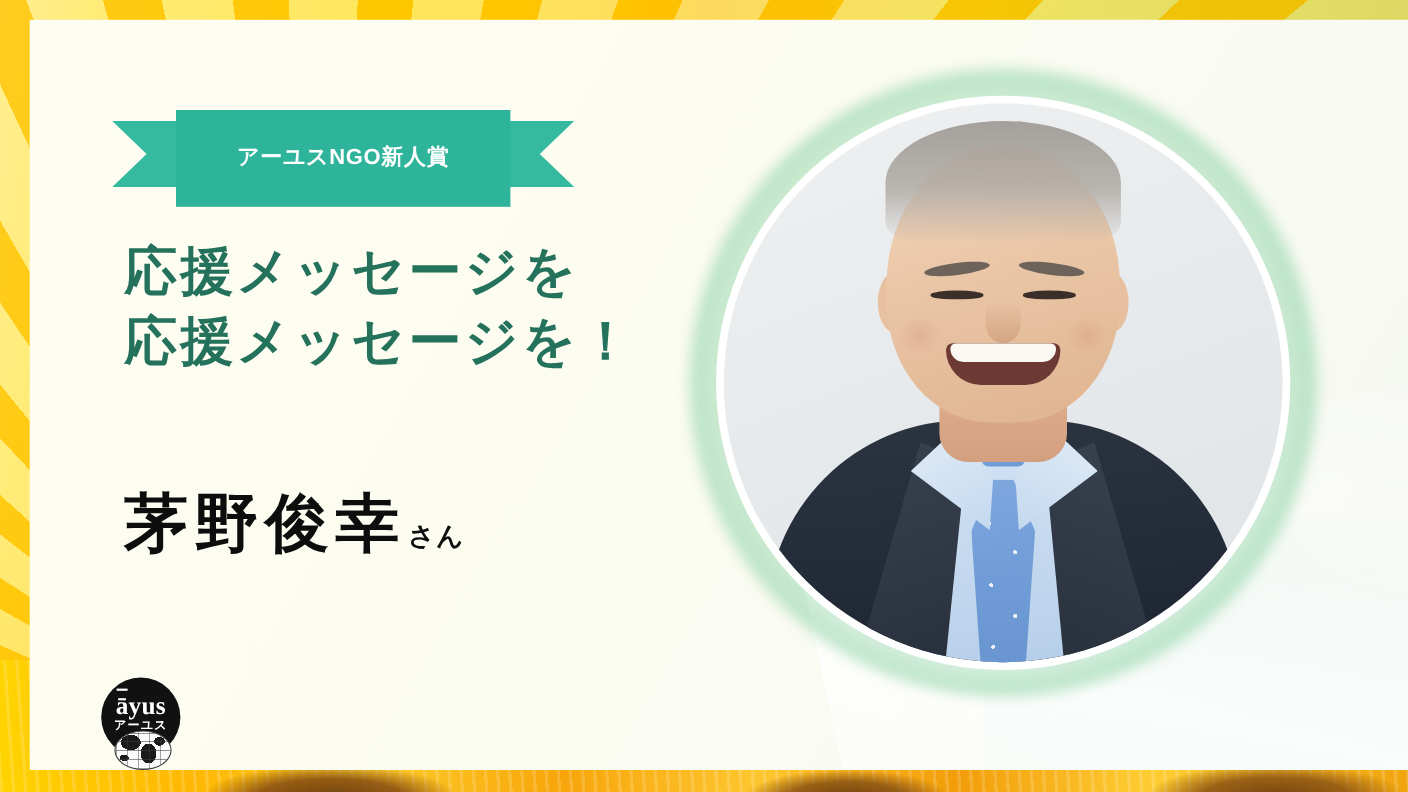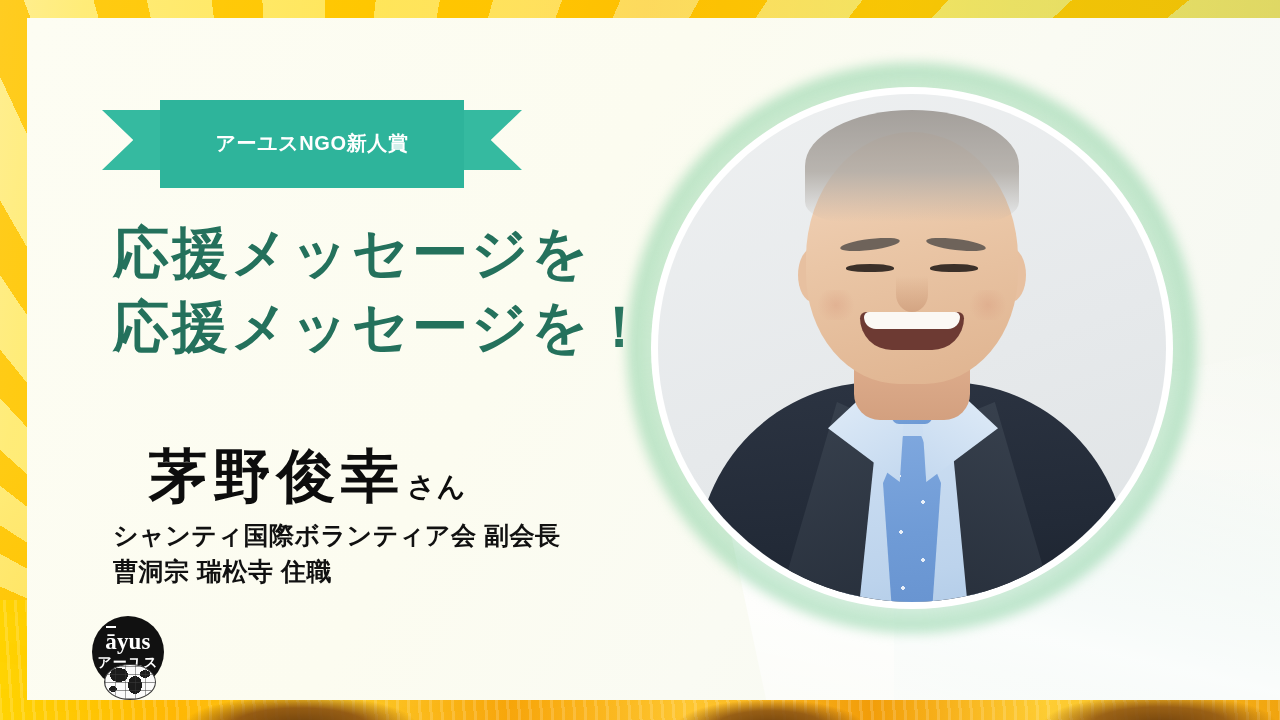--- a/index.html
+++ b/index.html
@@ -68,46 +68,46 @@
   .ribbon .fold.l{left:58px;top:70px;clip-path:polygon(0 0,100% 0,100% 100%);}
   .ribbon .fold.r{right:58px;top:70px;clip-path:polygon(0 0,100% 0,0 100%);}
   .ribbon .panel{position:absolute;left:58px;top:0;width:304px;height:88px;
     background:#2eb49b;display:flex;flex-direction:column;align-items:center;
     justify-content:center;gap:1px;}
   .ribbon .panel span{color:#ffffff;font-size:20px;font-weight:700;
     letter-spacing:.6px;line-height:1.16;white-space:nowrap;}
 
   
   .headline{position:absolute;left:86px;top:198px;}
-  .headline .ln{display:block;color:#24715c;font-size:56px;font-weight:700;
+  .headline .ln{display:block;color:#24715c;font-size:48px;font-weight:700;
     line-height:1.32;letter-spacing:3px;white-space:nowrap;}
 
   
   .person{position:absolute;left:86px;top:428px;}
   .person-name{display:flex;align-items:baseline;white-space:nowrap;}
   .person-name .kanji{color:#0d0d0d;font-size:58px;font-weight:700;
-    letter-spacing:6px;line-height:1.05;margin-left:36px;}
-  .person-name .hon{color:#0d0d0d;font-size:28px;font-weight:700;
+    letter-spacing:6px;line-height:1.05;}
+  .person-name .hon{color:#0d0d0d;font-size:24px;font-weight:700;
     letter-spacing:1px;margin-left:2px;}
   .person-role{margin-top:10px;}
   .person-role .ln{display:block;color:#111;font-size:25px;font-weight:700;
     line-height:1.45;letter-spacing:.5px;white-space:nowrap;}
 
   
   .logo{position:absolute;left:57px;top:598px;width:88px;height:84px;}
   .logo .disc{position:absolute;left:8px;top:0;width:72px;height:72px;
     border-radius:50%;background:#111111;}
   .logo .word{position:absolute;left:8px;top:14px;width:72px;text-align:center;
     color:#fff;font-size:23px;font-weight:700;letter-spacing:.2px;
     font-family:"Liberation Serif","DejaVu Serif",serif;line-height:1;}
   .logo .word .mac{position:relative;display:inline-block;}
   .logo .word .mac::before{content:"";position:absolute;left:1px;right:1px;top:-4px;
     height:2px;background:#fff;}
   .logo .kana{position:absolute;left:8px;top:39px;width:72px;text-align:center;
-    color:#fff;font-size:14px;font-weight:700;letter-spacing:1px;line-height:1;}
+    color:#fff;font-size:11px;font-weight:700;letter-spacing:1px;line-height:1;}
   .logo .globe{position:absolute;left:20px;top:48px;width:50px;height:34px;
     border-radius:50%;background:#fbfbfb;border:1.5px solid #3a3a3a;overflow:hidden;}
   .logo .globe::before{content:"";position:absolute;inset:0;
     background:
       radial-gradient(ellipse 9px 7px at 14px 10px,#1b1b1b 0 100%, rgba(0,0,0,0) 100%),
       radial-gradient(ellipse 7px 9px at 30px 20px,#1b1b1b 0 100%, rgba(0,0,0,0) 100%),
       radial-gradient(ellipse 5px 4px at 40px 9px,#1b1b1b 0 100%, rgba(0,0,0,0) 100%),
       radial-gradient(ellipse 4px 3px at 8px 24px,#1b1b1b 0 100%, rgba(0,0,0,0) 100%);}
   .logo .globe::after{content:"";position:absolute;inset:0;
     background:
@@ -215,24 +215,20 @@
     <div class="headline">
       <span class="ln">応援メッセージを</span>
       <span class="ln">応援メッセージを！</span>
     </div>
 
     <div class="person">
       <div class="person-name">
         <span class="kanji">茅野俊幸</span>
         <span class="hon">さん</span>
       </div>
-      <div class="person-role">
-        <span class="ln">シャンティ国際ボランティア会 副会長</span>
-        <span class="ln">曹洞宗 瑞松寺 住職</span>
-      </div>
     </div>
 
     <div class="logo">
       <div class="disc"></div>
       <div class="word"><span class="mac">ā</span><span>yus</span></div>
       <div class="kana">アーユス</div>
       <div class="globe"></div>
     </div>
 
     <div class="portrait-glow"></div>

